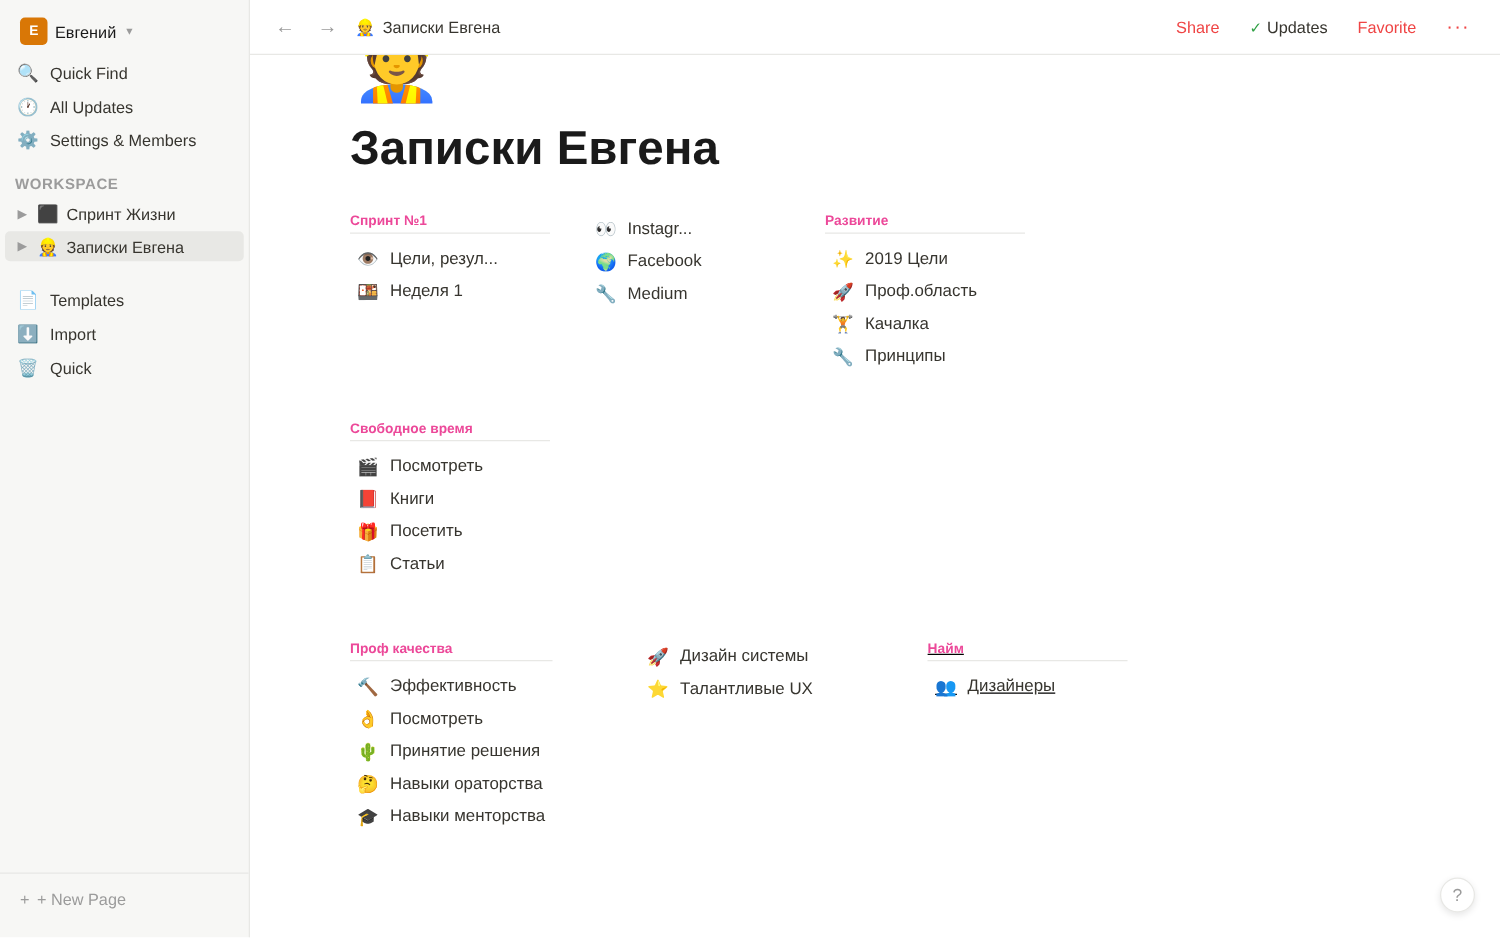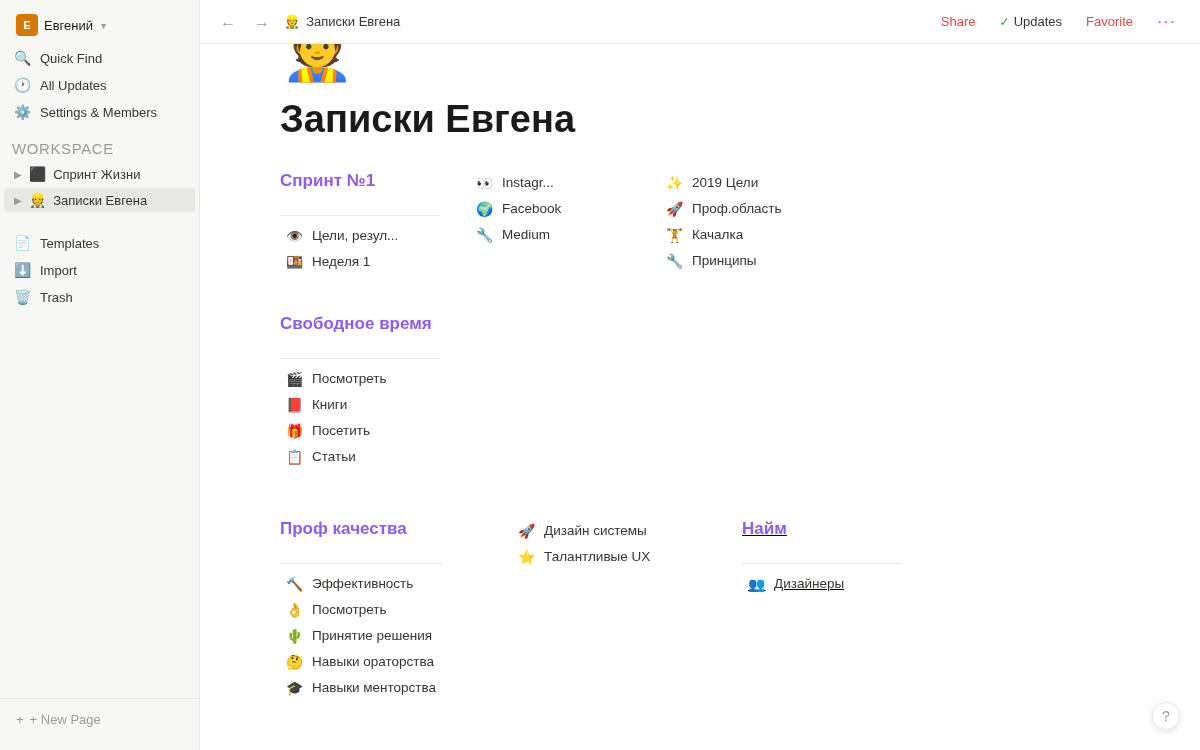--- a/index.html
+++ b/index.html
@@ -46,22 +46,22 @@
       gap: 8px;
       padding: 5px 10px;
       font-size: 13px;
       color: #37352f;
       border-radius: 4px;
       cursor: pointer;
       margin: 1px 4px;
     }
     .sidebar-icon { font-size: 14px; width: 18px; text-align: center; }
     .sidebar-section-label {
-      font-size: 15px;
-      font-weight: 400;
+      font-size: 12px;
+      font-weight: 700;
       color: #9b9b9b;
       text-transform: uppercase;
       padding: 14px 12px 4px 12px;
       letter-spacing: 0.04em;
     }
     .sidebar-page-item {
       display: flex;
       align-items: center;
       gap: 6px;
       padding: 4px 10px;
@@ -214,25 +214,25 @@
       display: flex;
       flex-wrap: wrap;
       gap: 0;
     }
     .section-col {
       min-width: 160px;
       margin-right: 30px;
       margin-bottom: 40px;
     }
     .section-title {
-      font-size: 17px;
+      font-size: 11px;
       font-weight: 600;
-      color: #8b5cf6;
+      color: #ec4899;
       margin-bottom: 8px;
-      padding-bottom: 24px;
+      padding-bottom: 3px;
       border-bottom: 1px solid #e8e8e5;
     }
     .section-items {
       display: flex;
       flex-direction: column;
       gap: 2px;
     }
     .section-item {
       display: flex;
       align-items: center;
@@ -310,21 +310,21 @@
     <div class="sidebar-menu-item">
       <span class="sidebar-icon">📄</span>
       <span>Templates</span>
     </div>
     <div class="sidebar-menu-item">
       <span class="sidebar-icon">⬇️</span>
       <span>Import</span>
     </div>
     <div class="sidebar-menu-item">
       <span class="sidebar-icon">🗑️</span>
-      <span>Trash</span>
+      <span>Quick</span>
     </div>
   </div>
 
   <div style="flex:1"></div>
   <div class="sidebar-bottom">
     <div class="new-page-btn">
       <span>+</span>
       <span>+ New Page</span>
     </div>
   </div>
@@ -387,20 +387,21 @@
             <span>Facebook</span>
           </div>
           <div class="section-item">
             <span class="item-icon">🔧</span>
             <span>Medium</span>
           </div>
         </div>
       </div>
 
       <div class="section-col">
+        <div class="section-title">Развитие</div>
         <div class="section-items">
           <div class="section-item">
             <span class="item-icon">✨</span>
             <span>2019 Цели</span>
           </div>
           <div class="section-item">
             <span class="item-icon">🚀</span>
             <span>Проф.область</span>
           </div>
           <div class="section-item">

